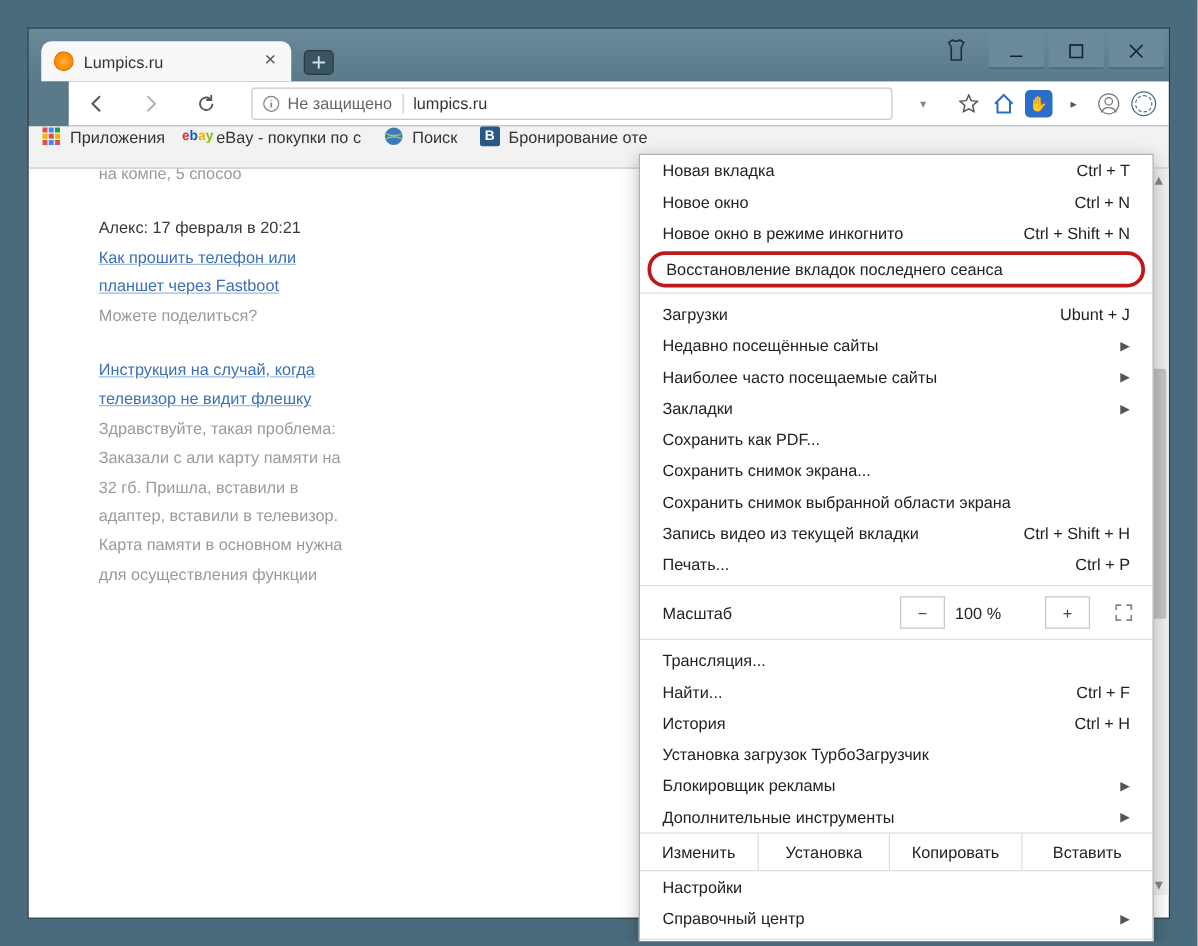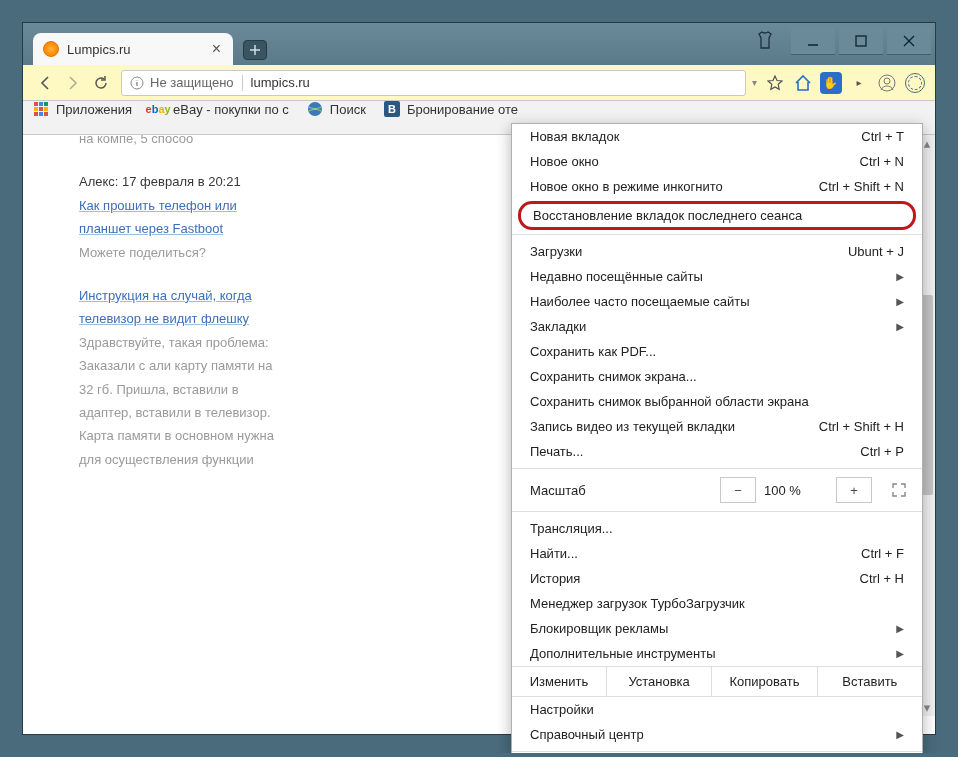--- a/index.html
+++ b/index.html
@@ -83,26 +83,27 @@
     width: 44px; height: 28px;
     background: #6a8a9a;
     color: #0a252f;
     display: flex; align-items: center; justify-content: center;
     border-bottom: 1px solid #406070;
   }
   .tshirt-icon { position: absolute; right: 160px; top: 8px; color: #1a3040; }
   
   .addrbar {
     height: 36px;
-    background: #fef9c3;
+    background: #ffffff;
     border-bottom: 1px solid #c8c8c8;
     display: flex;
     align-items: center;
     padding: 0 8px;
-    gap: 0;
+    gap: 16px;
+    margin-left: 32px;
   }
   .nav-btn {
     width: 28px; height: 26px;
     display: flex; align-items: center; justify-content: center;
     color: #555;
     border-radius: 3px;
   }
   .url-field {
     flex: 1;
     height: 26px;
@@ -437,21 +438,21 @@
   </div>
 
   <div class="vscroll">
     <div class="arr up">▴</div>
     <div class="thumb"></div>
     <div class="arr dn">▾</div>
   </div>
 
   <div class="menu">
     <div class="mi">
-          <span>Новая вкладок</span>
+          <span>Новая вкладка</span>
           <span class="shortcut">Ctrl + T</span>
         </div>
     <div class="mi">
           <span>Новое окно</span>
           <span class="shortcut">Ctrl + N</span>
         </div>
     <div class="mi">
           <span>Новое окно в режиме инкогнито</span>
           <span class="shortcut">Ctrl + Shift + N</span>
         </div>
@@ -510,21 +511,21 @@
         </div>
     <div class="mi">
           <span>Найти...</span>
           <span class="shortcut">Ctrl + F</span>
         </div>
     <div class="mi">
           <span>История</span>
           <span class="shortcut">Ctrl + H</span>
         </div>
     <div class="mi">
-          <span>Менеджер загрузок ТурбоЗагрузчик</span>
+          <span>Установка загрузок ТурбоЗагрузчик</span>
         </div>
     <div class="mi">
           <span>Блокировщик рекламы</span>
           <span class="arrow">▶</span>
         </div>
     <div class="mi">
           <span>Дополнительные инструменты</span>
           <span class="arrow">▶</span>
         </div>
     <div class="edit-row">

